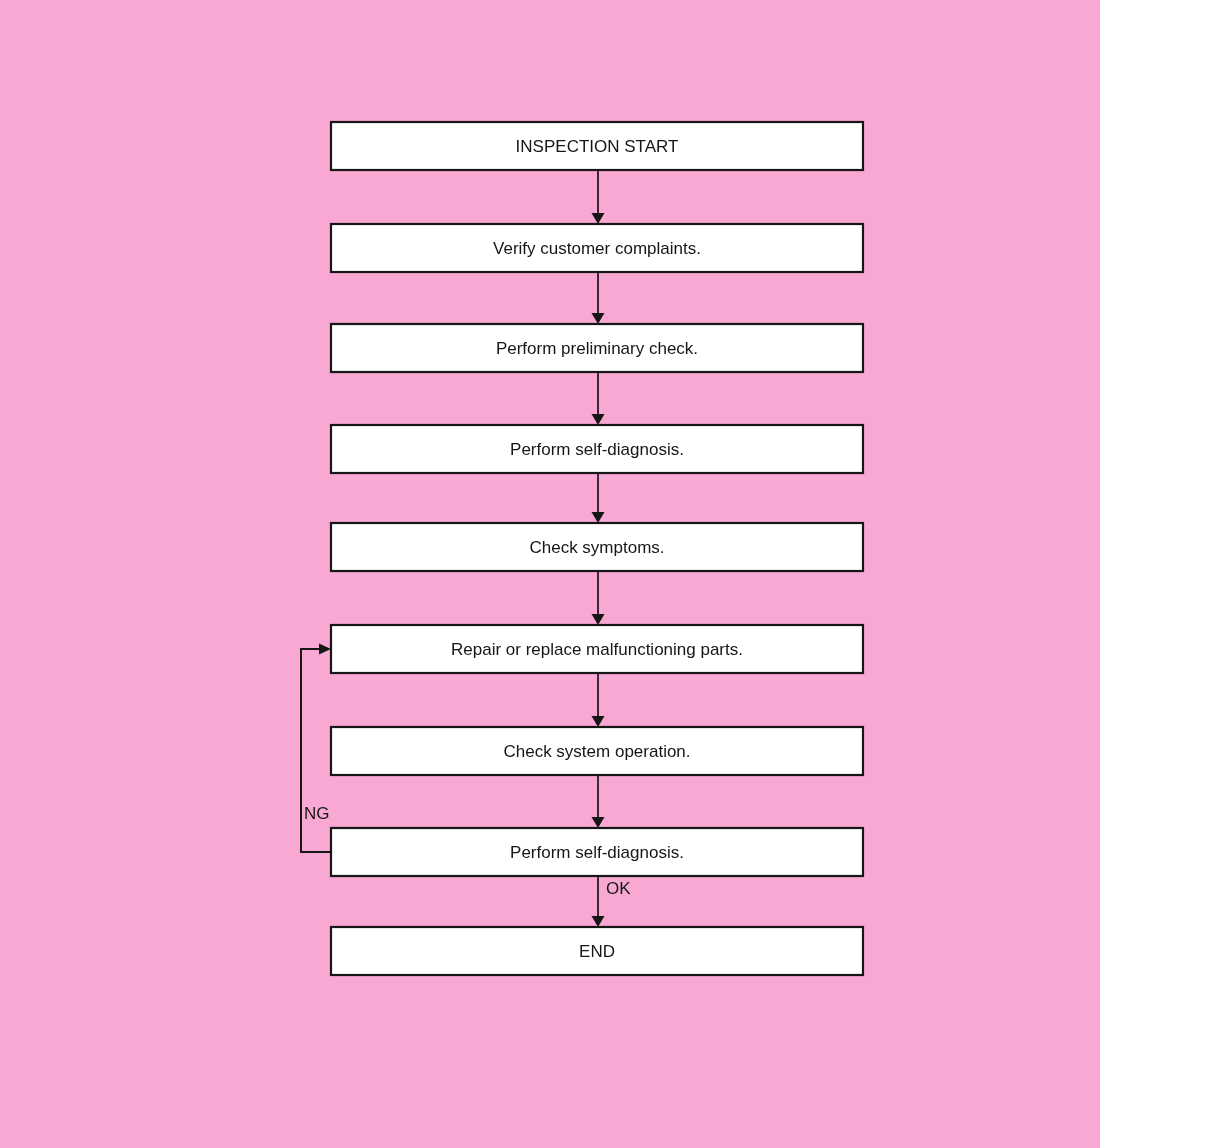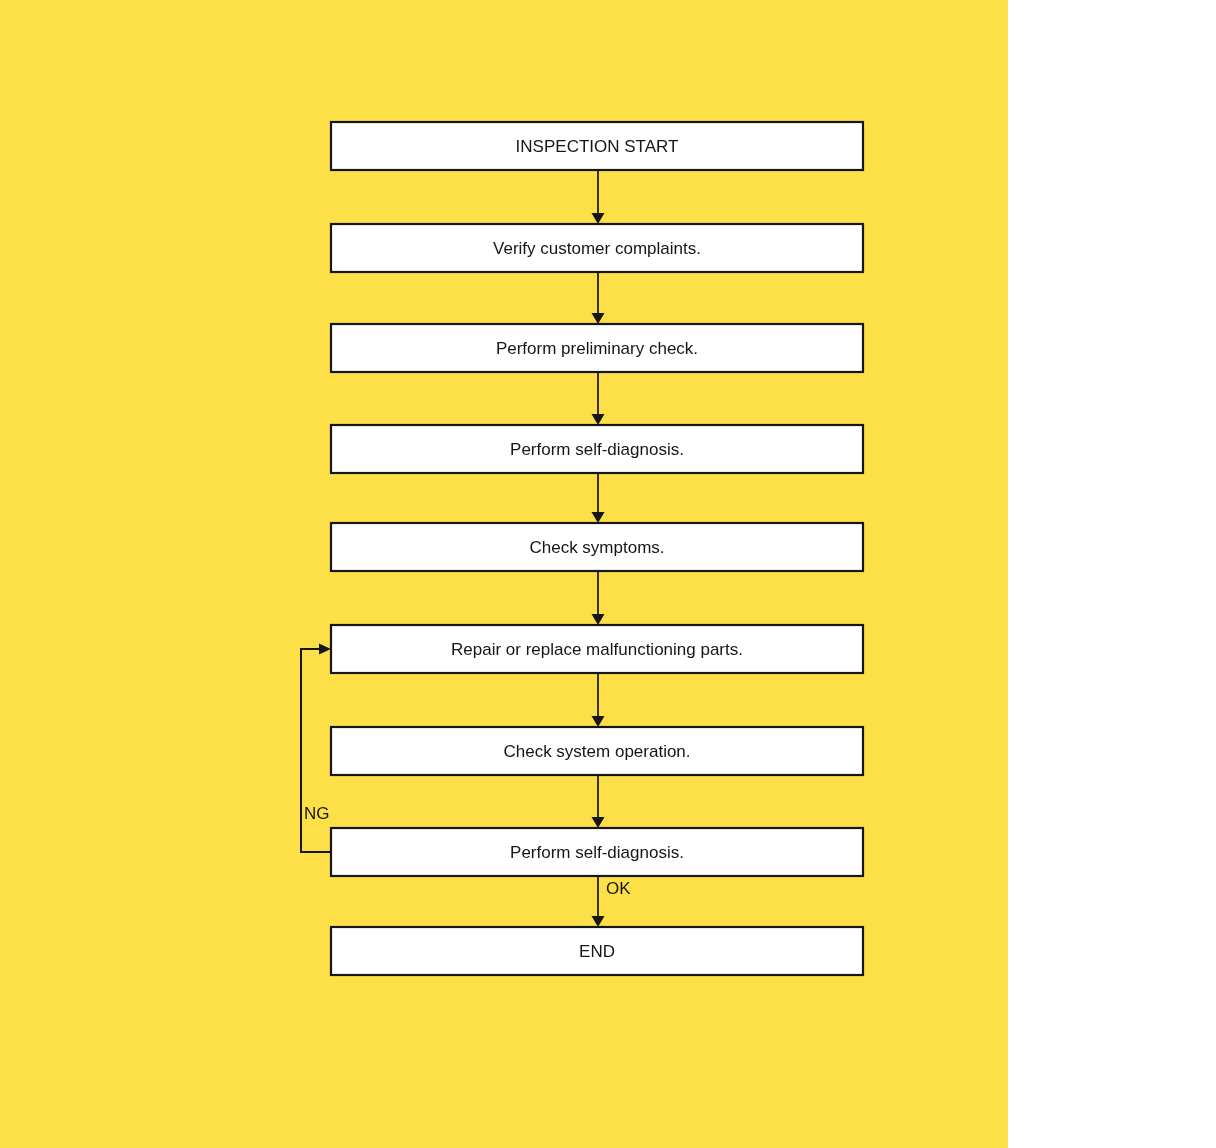--- a/index.html
+++ b/index.html
@@ -2,23 +2,23 @@
 <html><head>
 <meta charset="utf-8">
 <style>
   html, body {
     margin: 0;
     padding: 0;
     background: #ffffff;
   }
   .canvas {
     position: relative;
-    width: 1008px;
+    width: 1100px;
     height: 1148px;
-    background: #fde047;
+    background: #f9a8d4;
     overflow: hidden;
   }
   svg { display: block; }
   .node-rect {
     fill: #ffffff;
     stroke: #161616;
     stroke-width: 2.2;
   }
   .node-text {
     font-family: "Liberation Sans", sans-serif;

